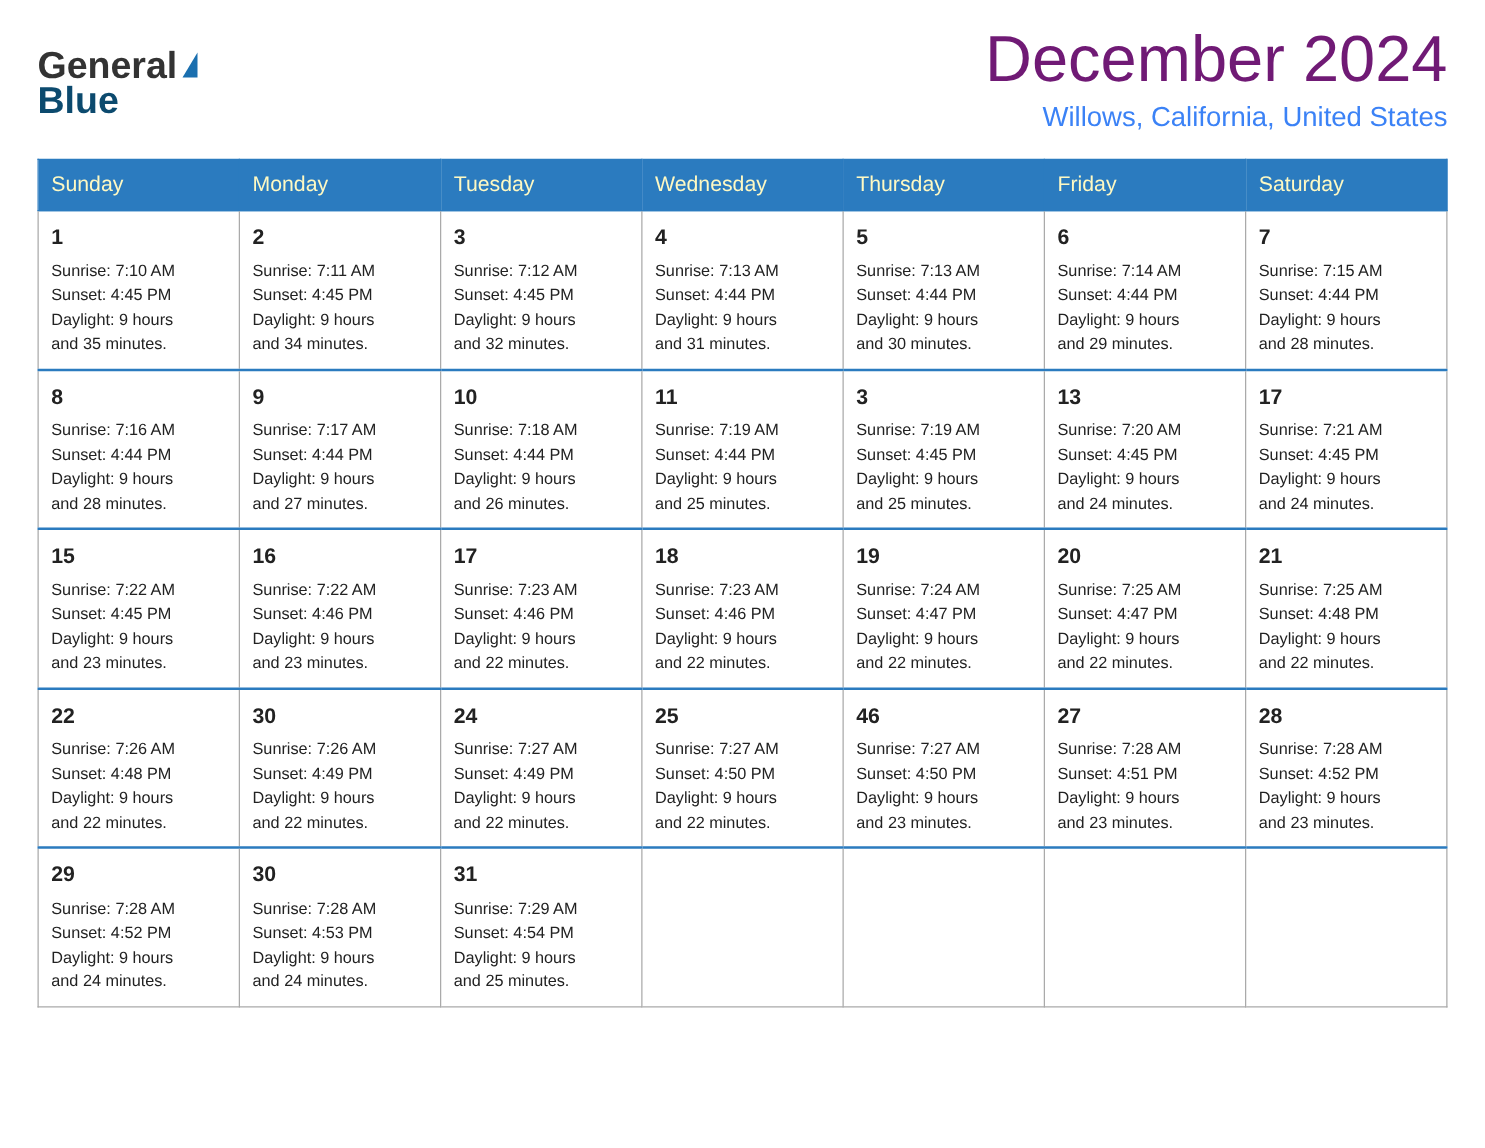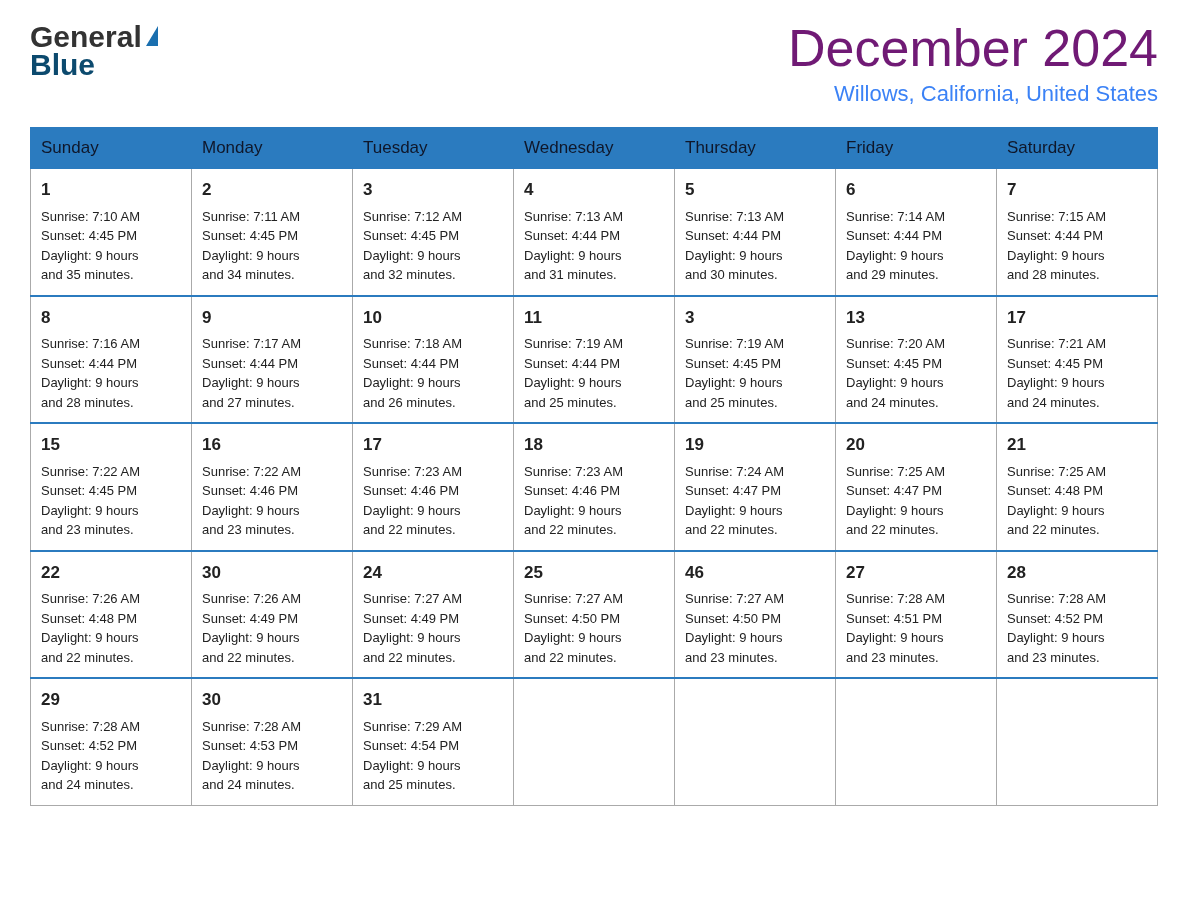--- a/index.html
+++ b/index.html
@@ -35,21 +35,21 @@
       color: #3b82f6;
       margin-top: 4px;
     }
     table {
       width: 100%;
       border-collapse: collapse;
       table-layout: fixed;
     }
     thead tr th {
       background-color: #2b7bbf;
-      color: #0f172a;
+      color: #fef9c3;
       font-size: 17px;
       font-weight: normal;
       padding: 10px 10px;
       text-align: left;
       border: 1px solid #2b7bbf;
     }
     tbody tr td {
       vertical-align: top;
       padding: 8px 10px 10px 10px;
       border: 1px solid #aaa;
@@ -67,20 +67,21 @@
     }
     tbody tr td.empty {
       background: #fff;
     }
     tbody tr:not(:last-child) td {
       border-bottom: 2px solid #2b7bbf;
     }
     .logo-general-row {
       display: flex;
       align-items: center;
+      margin-top: 16px;
     }
   </style>
 </head>
 <body>
 
 <div class="header">
   <div class="logo">
     <div class="logo-general-row">
       <span style="font-size:30px;font-weight:bold;color:#333;font-family:Arial,sans-serif;">General</span>
       <span style="display:inline-block;margin-left:4px;width:0;height:0;border-left:12px solid transparent;border-bottom:20px solid #1a6faf;vertical-align:bottom;margin-bottom:2px;"></span>

